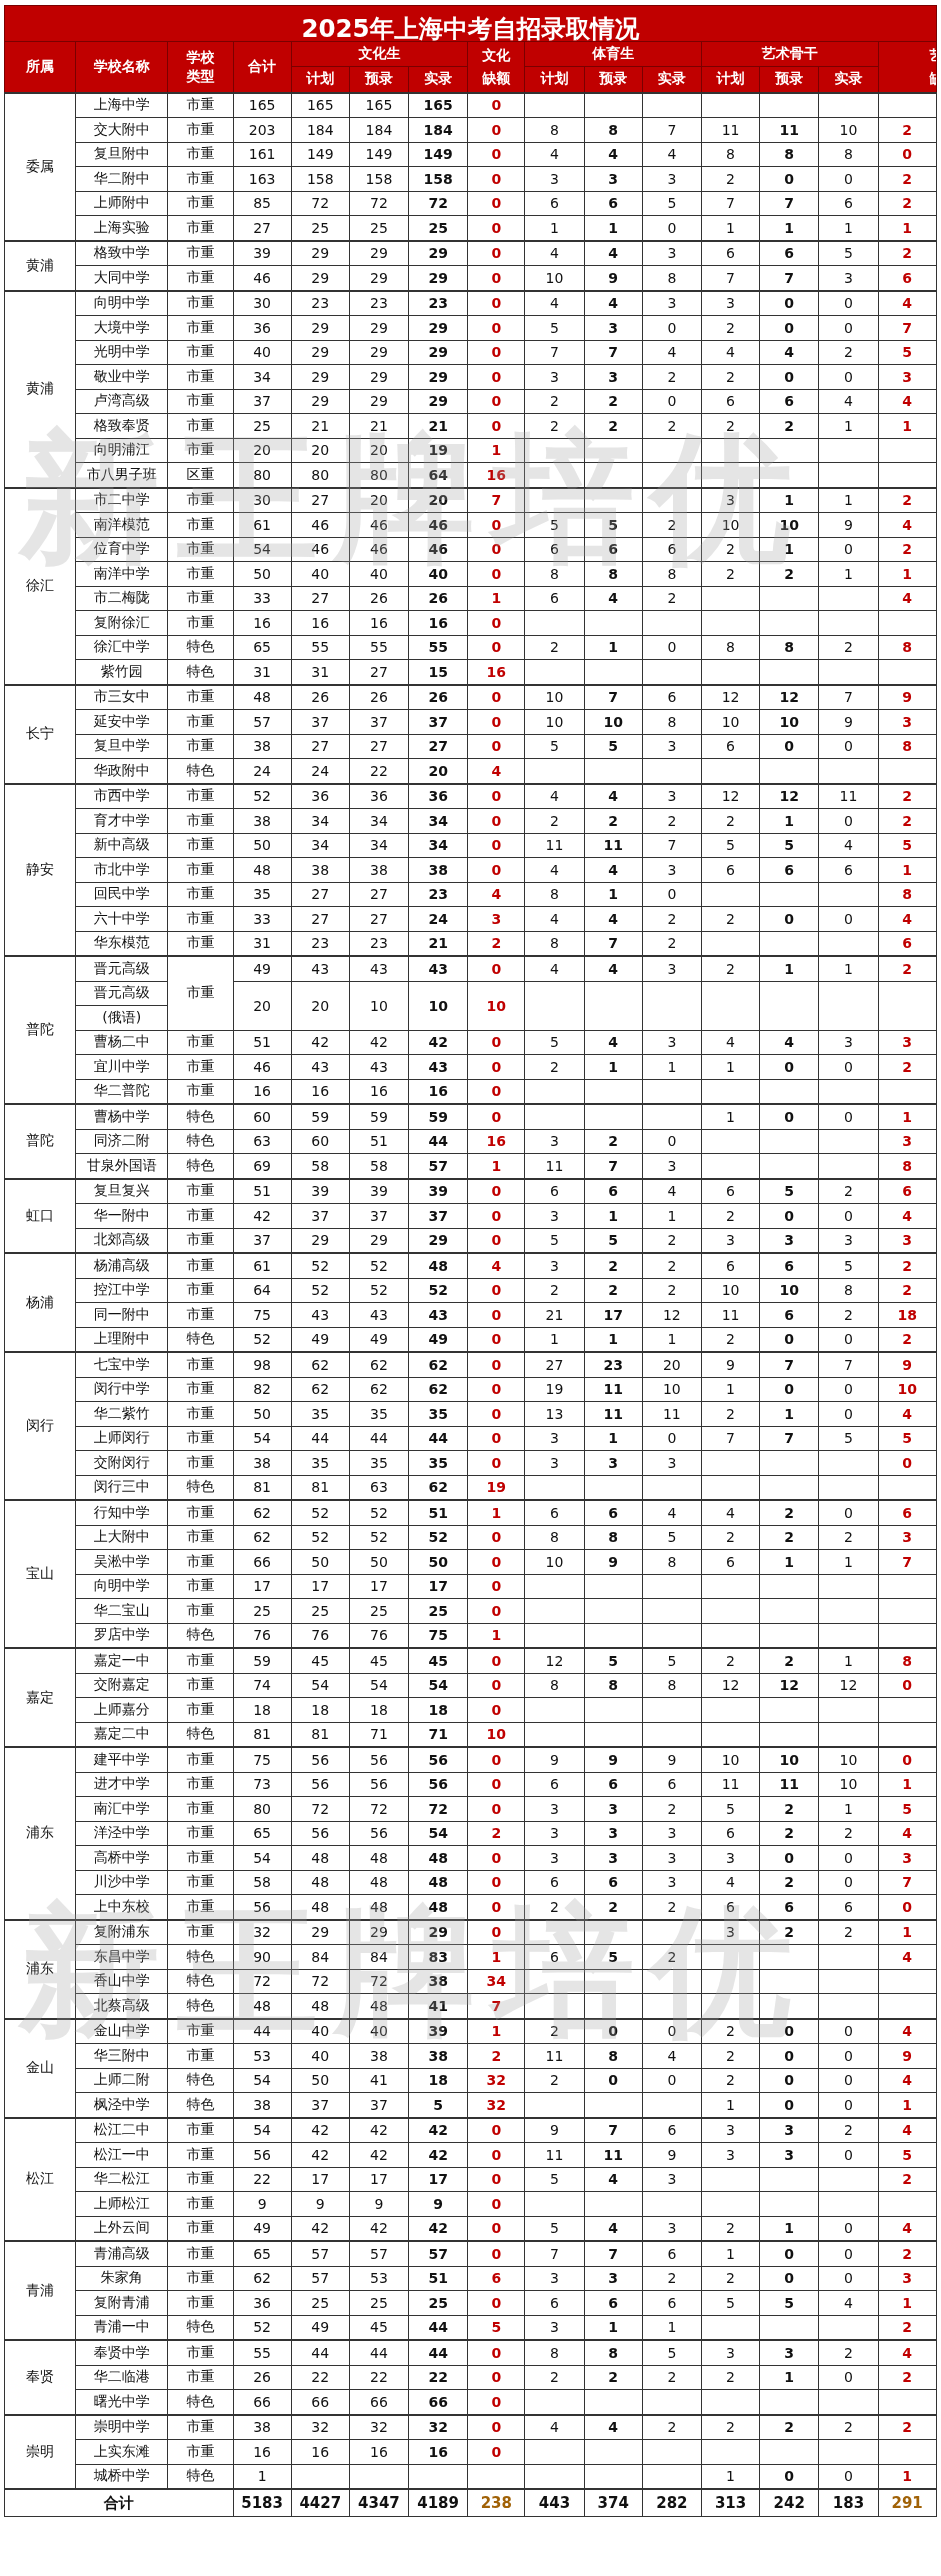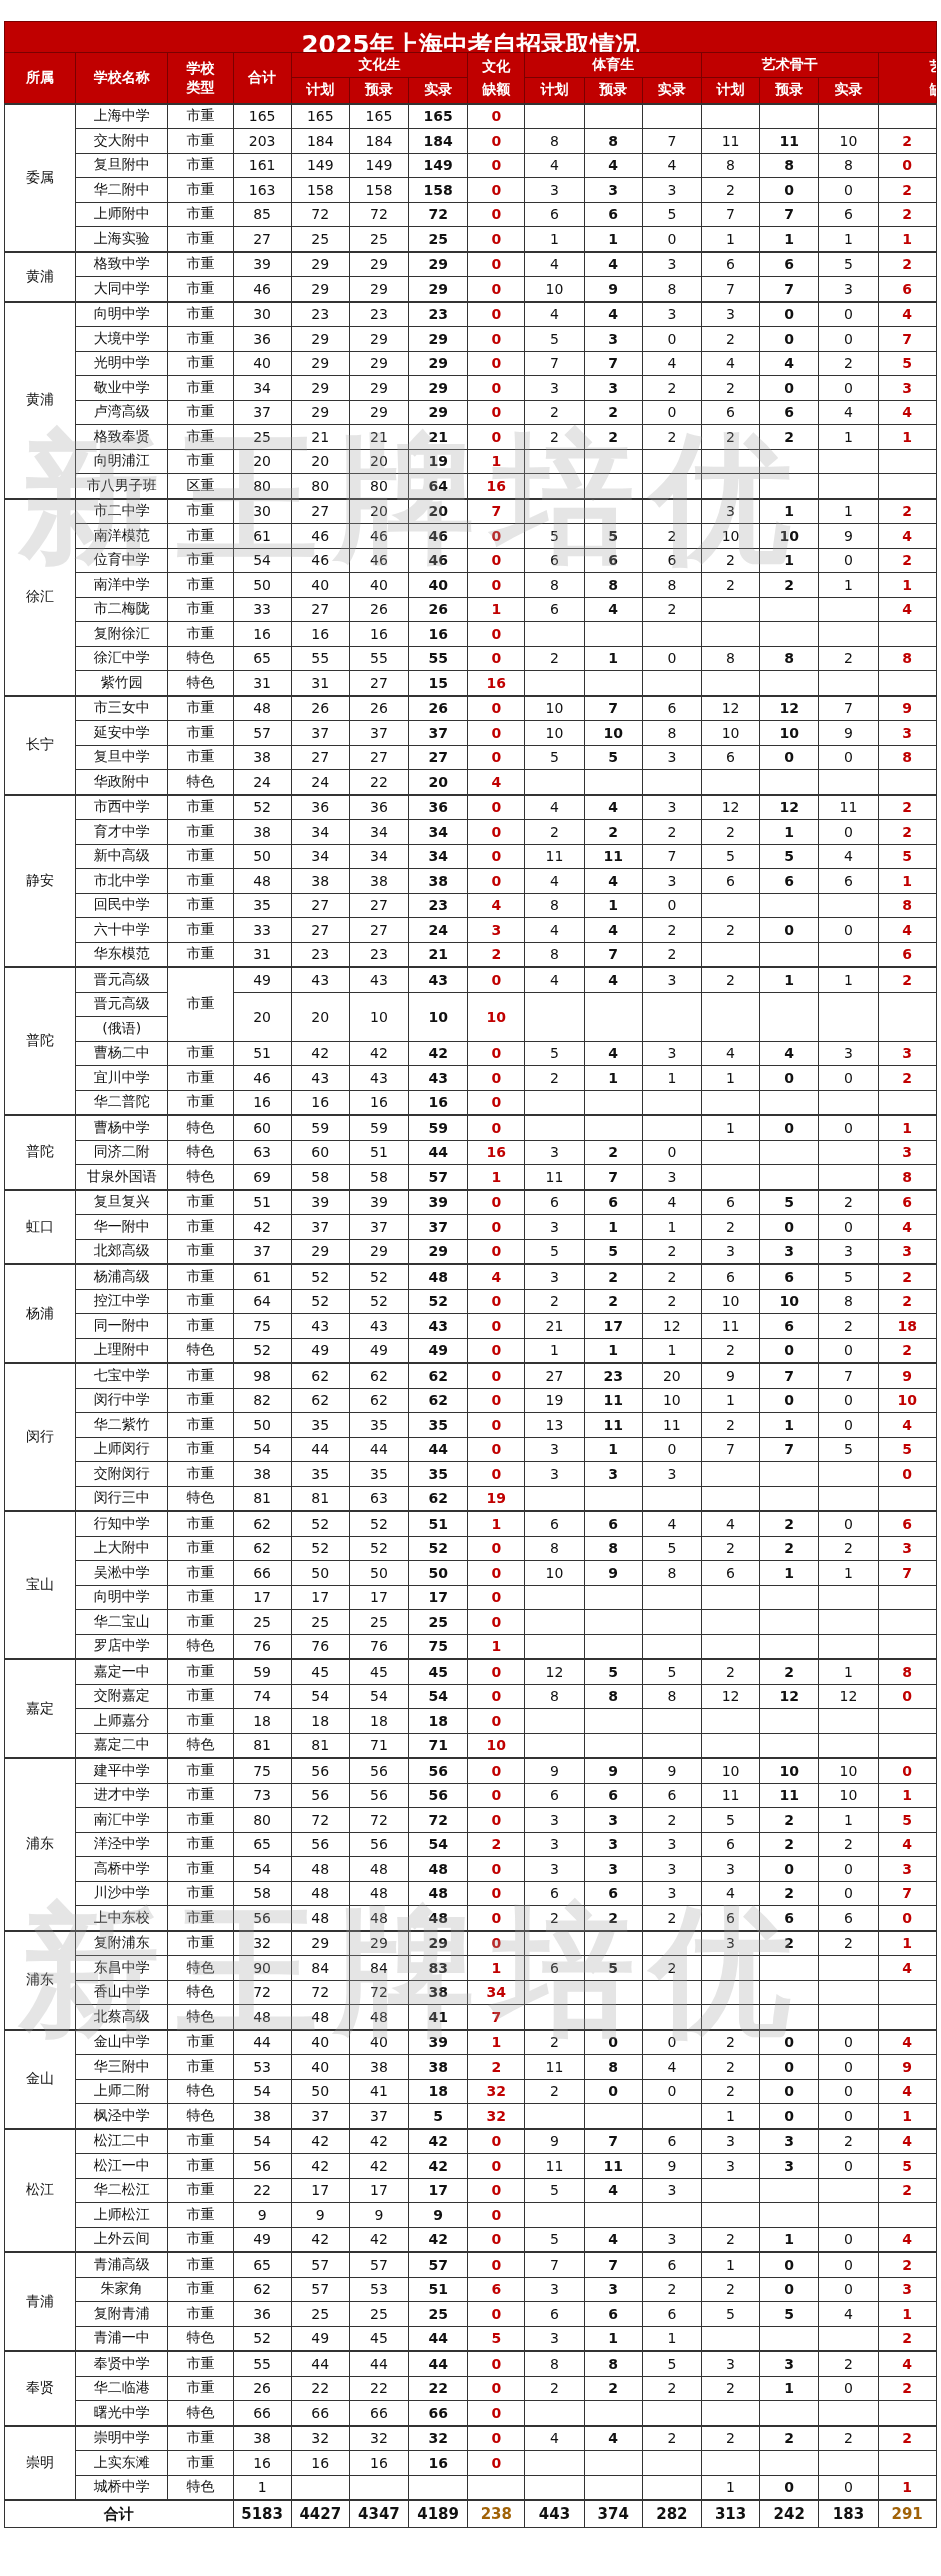--- a/index.html
+++ b/index.html
@@ -1,23 +1,23 @@
 <!DOCTYPE html>
 <html style="font-size:15px"><head>
 <meta charset="utf-8">
 <style>
   html, body { margin: 0; padding: 0; background: #ffffff; }
   body { width: 941px; height: 2576px; position: relative; overflow: hidden;
          font-family: "DejaVu Sans", "Liberation Sans", sans-serif; }
   #sheet { position: absolute; left: 3.8px; top: 4.7px; width: 933px; }
-  .title { position: absolute; left: 0; top: 16px; width: 933px; height: 47px;
+  .title { position: absolute; left: 0; top: 0; width: 933px; height: 47px;
            background: #c00000; color: #fff; font-weight: bold; font-size: 24.5px;
            display: flex; align-items: center; justify-content: center;
            border: 0.9px solid #7a0000; box-sizing: border-box; }
-  table { position: absolute; left: 0; top: 47px; border-collapse: collapse;
+  table { position: absolute; left: 0; top: 36px; border-collapse: collapse;
           table-layout: fixed; width: 933px; }
   th, td { border: 1.4px solid #333; text-align: center; padding: 0;
            overflow: hidden; white-space: nowrap; }
   th { background: #c00000; color: #fff; font-weight: bold; font-size: 14px;
        border-color: #7a0000; }
   td { font-size: 14px; color: #111; height: 23.5px; background: transparent; }
   td.district { font-size: 14px; border-left: 1.4px solid #333; }
   td.name, td.type { font-size: 14px; }
   td.bold { font-weight: bold; }
   td.red { color: #c00000; font-weight: bold; }

